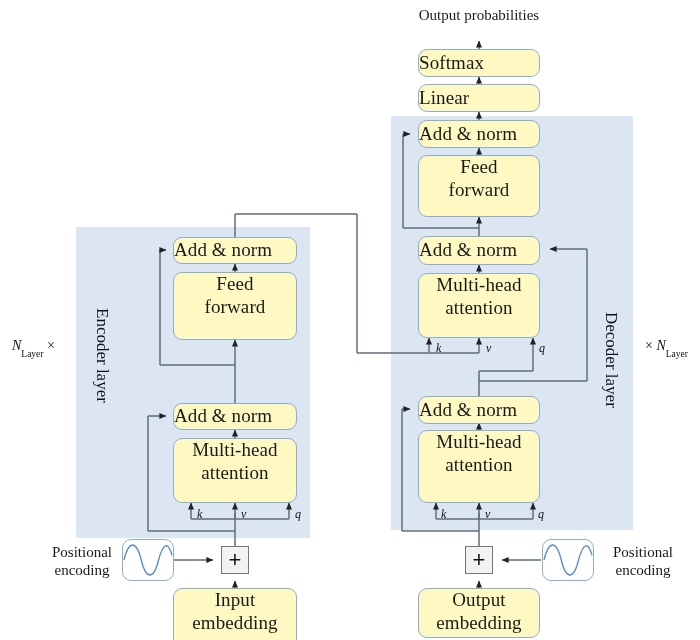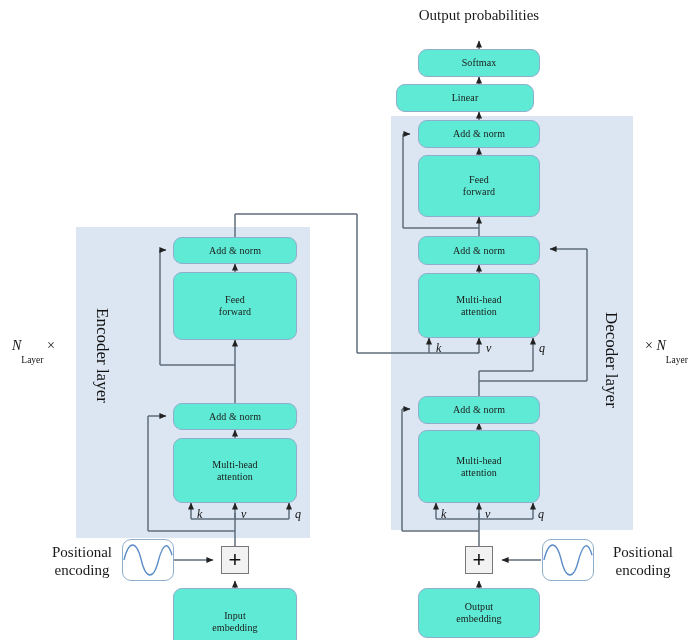--- a/index.html
+++ b/index.html
@@ -25,29 +25,29 @@
   }
   
   .panel {
     position: absolute;
     background: #dce6f2;
   }
   
   .node {
     position: absolute;
     box-sizing: border-box;
-    background: #5eead4;
+    background: #fef9c3;
     border: 1.3px solid #8faecd;
     border-radius: 9px;
     display: flex;
     align-items: center;
-    justify-content: center;
+    justify-content: flex-start;
     text-align: center;
     color: #1a1a1a;
-    font-size: 10px;
+    font-size: 19px;
     line-height: 1.16;
     letter-spacing: .1px;
   }
   .node.two-line { line-height: 1.2; }
   .node span { display: block; }
   
   .txt {
     position: absolute;
     color: #1a1a1a;
     font-size: 15px;
@@ -79,21 +79,21 @@
     font-size: 14px;
     color: #111;
     white-space: nowrap;
   }
   .nlabel i { font-style: italic; }
   .nlabel sub {
     font-size: 9.5px;
     font-style: normal;
     vertical-align: baseline;
     position: relative;
-    top: 13px;
+    top: 7px;
     text-align: center;
   }
   
   .adder {
     position: absolute;
     box-sizing: border-box;
     width: 28px;
     height: 28px;
     background: #f2f2f2;
     border: 1.2px solid #777;
@@ -216,21 +216,21 @@
   </svg>
 
   <div class="txt two" style="left:396px; top:6px; width:150px;">
     <span>Output</span>
     <span>probabilities</span>
   </div>
 
   <div class="node" style="left:410px; top:49px; width:122px; height:28px;">
     <span>Softmax</span>
   </div>
-  <div class="node" style="left:388px; top:84px; width:138px; height:28px;">
+  <div class="node" style="left:410px; top:84px; width:122px; height:28px;">
     <span>Linear</span>
   </div>
   <div class="node" style="left:410px; top:120px; width:122px; height:28px;">
     <span>Add &amp; norm</span>
   </div>
   <div class="node two-line" style="left:410px; top:155px; width:122px; height:62px; flex-direction:column;">
     <span>Feed</span>
     <span>forward</span>
   </div>
   <div class="node" style="left:410px; top:236px; width:122px; height:29px;">

